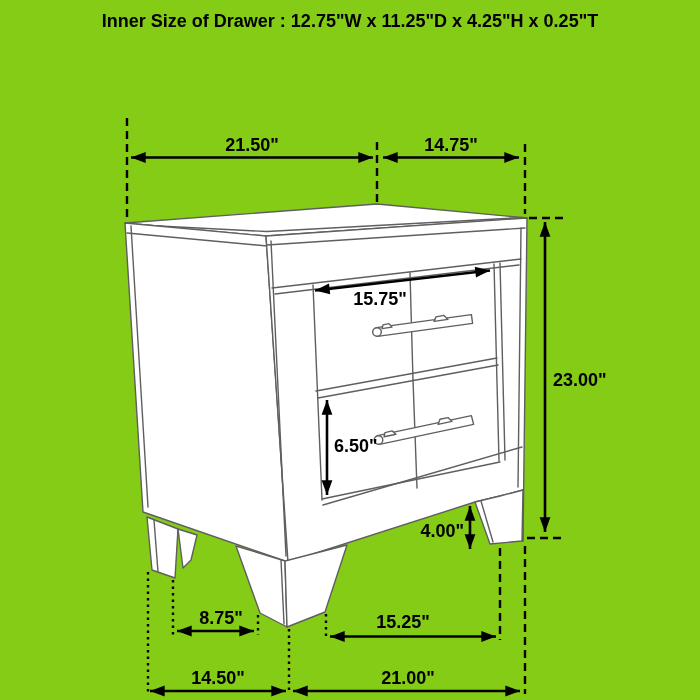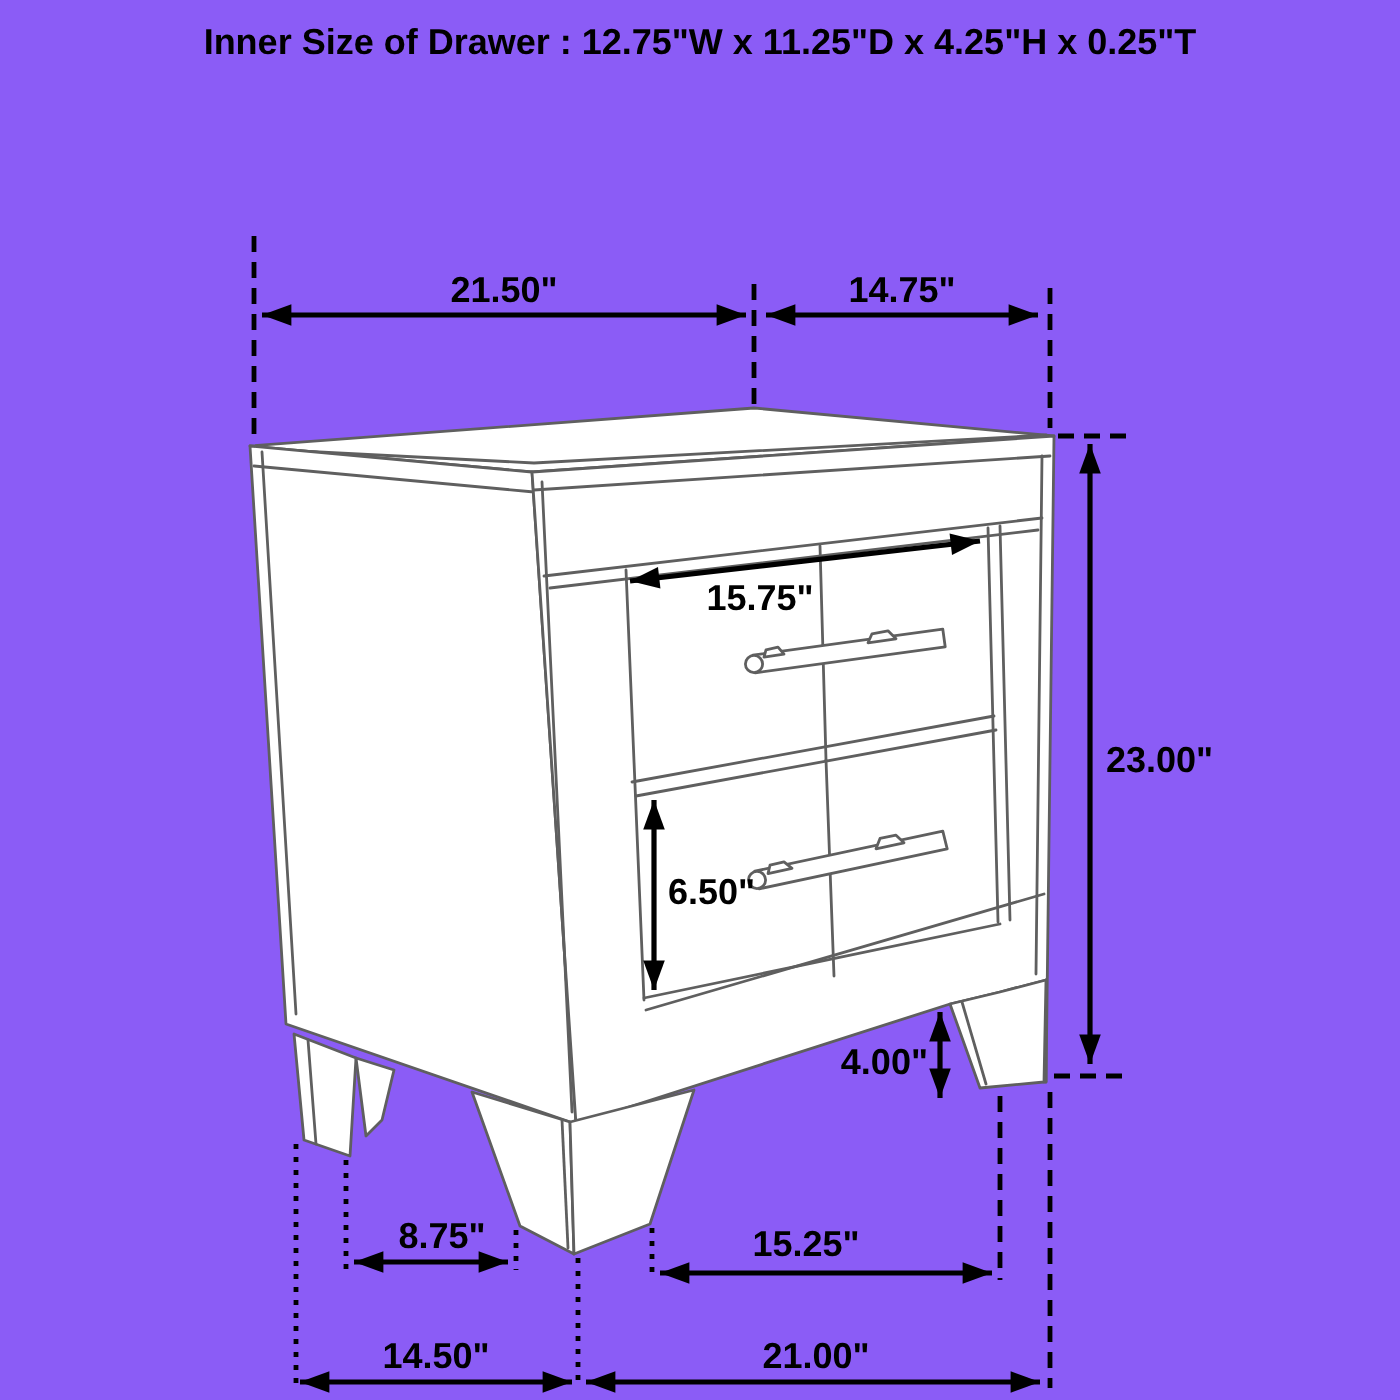--- a/index.html
+++ b/index.html
@@ -1,18 +1,18 @@
 <!DOCTYPE html>
 <html><head>
 <meta charset="utf-8">
 <style>
   html,body{margin:0;padding:0;background:#ffffff;}
   body{width:700px;height:700px;overflow:hidden;
        font-family:"Liberation Sans",sans-serif;}
-  .canvas{position:relative;width:700px;height:700px;background:#8b5cf6;}
+  .canvas{position:relative;width:700px;height:700px;background:#84cc16;}
   svg{display:block;}
   text{font-family:"Liberation Sans",sans-serif;font-weight:bold;fill:#000;}
   .lbl{font-size:18px;}
   .ttl{font-size:18px;}
   .furn{stroke:#5f5f5f;stroke-width:1.4;fill:none;stroke-linejoin:round;stroke-linecap:round;}
   .furnf{stroke:#5f5f5f;stroke-width:1.4;fill:#ffffff;stroke-linejoin:round;}
   .dim{stroke:#000;stroke-width:2.6;fill:none;}
   .dash{stroke:#000;stroke-width:2.4;fill:none;stroke-dasharray:8 5;}
   .dot{stroke:#000;stroke-width:2.4;fill:none;stroke-dasharray:2.5 4;}
 </style>

